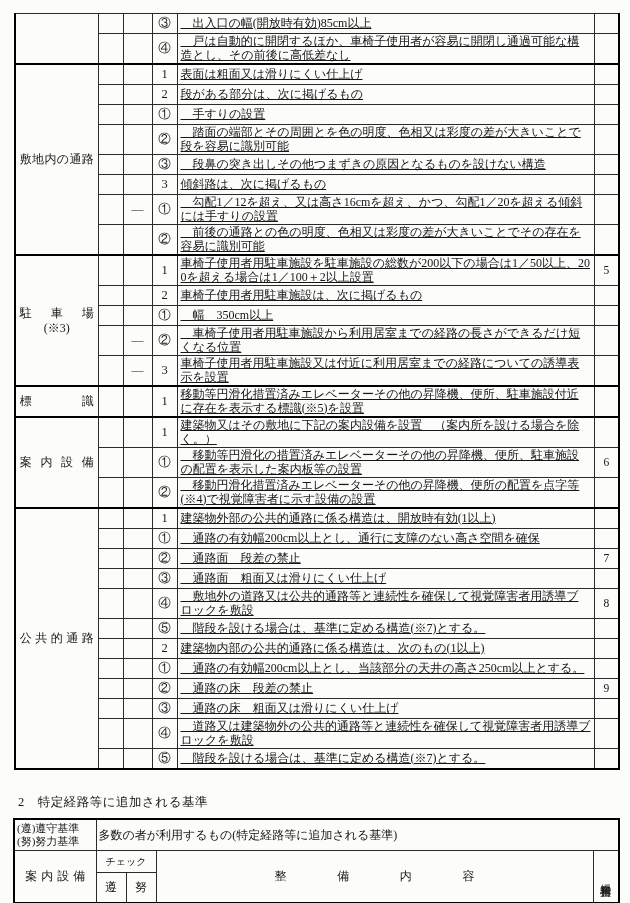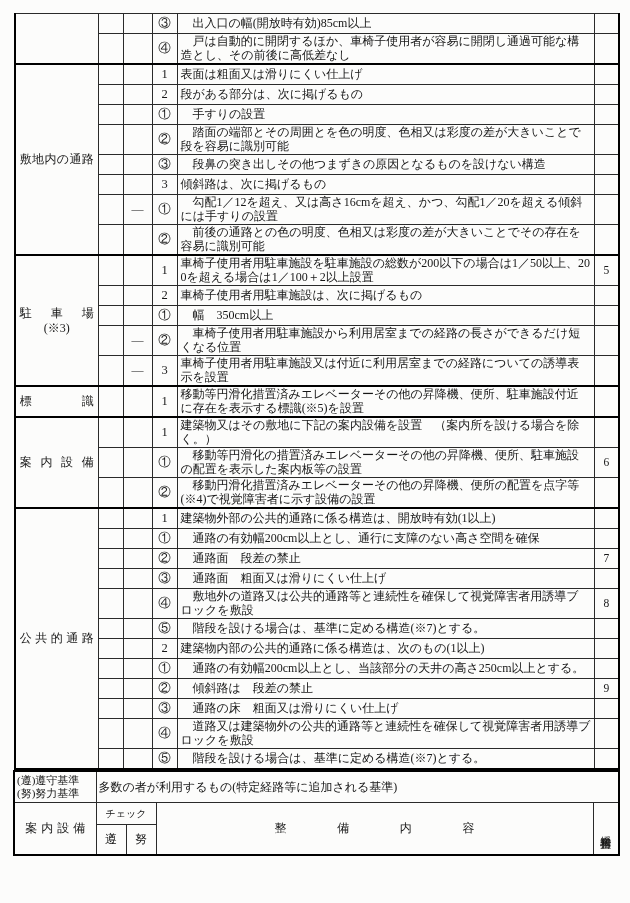--- a/index.html
+++ b/index.html
@@ -15,21 +15,21 @@
      overflow:hidden;word-break:break-all;}
   
   .t1{width:604px;border:2.5px solid #000;border-top-width:1px;}
   .t1 tr.sec-top td{border-top:2.5px solid #000;}
   .t1 td{height:17px;}
   .t1 td.cat{vertical-align:middle;}
   .cat-inner{width:74px;margin:0 auto;text-align:justify;text-align-last:justify;}
   .cat-note{text-align:center;margin-top:2px;}
   .t1 td.chk{text-align:center;color:#444;}
   .t1 td.num{text-align:center;font-size:12.5px;}
-  .t1 td.txt{padding:1px 3px;line-height:13.5px;}
+  .t1 td.txt{padding:1px 3px;line-height:13.5px;text-decoration:underline;}
   .t1 td.kanwa{text-align:center;font-size:11.5px;}
   
   .sec2-title{margin:26px 0 9px 4px;font-size:12.5px;letter-spacing:.5px;}
   
   .t2{width:605px;margin-left:-1px;border:2.5px solid #000;}
   .t2 td{padding:1px 2px;}
   .legend-cell{font-size:11px;line-height:13px;height:28px;padding-left:4px;}
   .scope-cell{padding-left:6px;height:28px;}
   .item-header-cell{vertical-align:middle;}
   .item-inner{width:60px;margin:0 auto;text-align:justify;text-align-last:justify;}
@@ -261,21 +261,21 @@
           <td class="chk"></td>
           <td class="chk"></td>
           <td class="num">①</td>
           <td class="txt">　通路の有効幅200cm以上とし、当該部分の天井の高さ250cm以上とする。</td>
           <td class="kanwa"></td>
         </tr>
         <tr>
           <td class="chk"></td>
           <td class="chk"></td>
           <td class="num">②</td>
-          <td class="txt">　傾斜路は　段差の禁止</td>
+          <td class="txt">　通路の床　段差の禁止</td>
           <td class="kanwa">9</td>
         </tr>
         <tr>
           <td class="chk"></td>
           <td class="chk"></td>
           <td class="num">③</td>
           <td class="txt">　通路の床　粗面又は滑りにくい仕上げ</td>
           <td class="kanwa"></td>
         </tr>
         <tr>
@@ -288,20 +288,21 @@
         <tr>
           <td class="chk"></td>
           <td class="chk"></td>
           <td class="num">⑤</td>
           <td class="txt">　階段を設ける場合は、基準に定める構造(※7)とする。</td>
           <td class="kanwa"></td>
         </tr>
       </tbody>
   </table>
 
+  <div class="sec2-title">2　特定経路等に追加される基準</div>
 
   <table class="t2">
     <colgroup>
       <col style="width:82px">
         <col style="width:30px">
         <col style="width:30px">
       <col style="width:437px">
         <col style="width:26px">
     </colgroup>
     <tbody>

